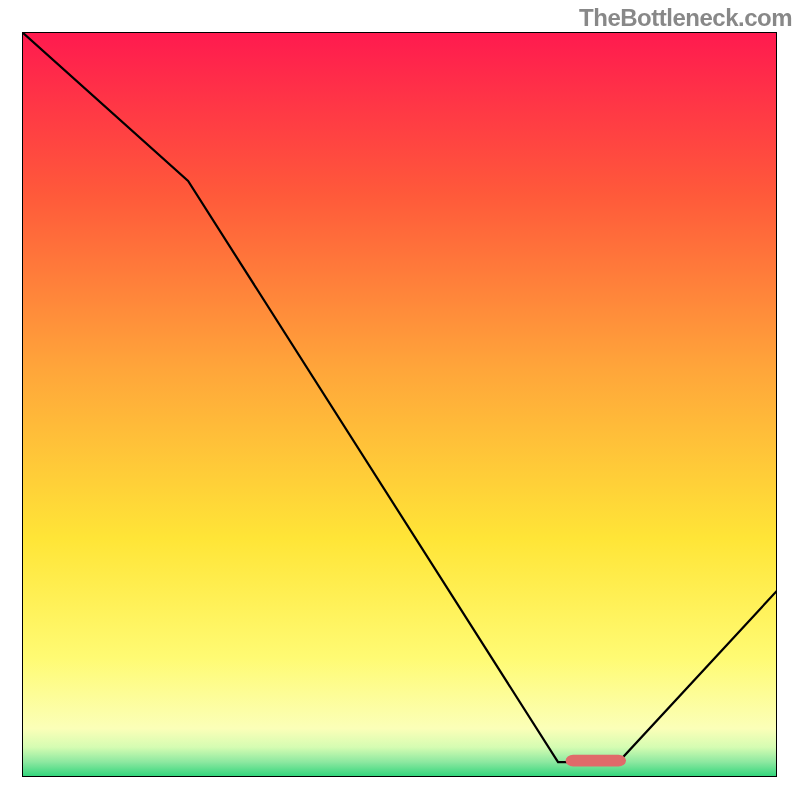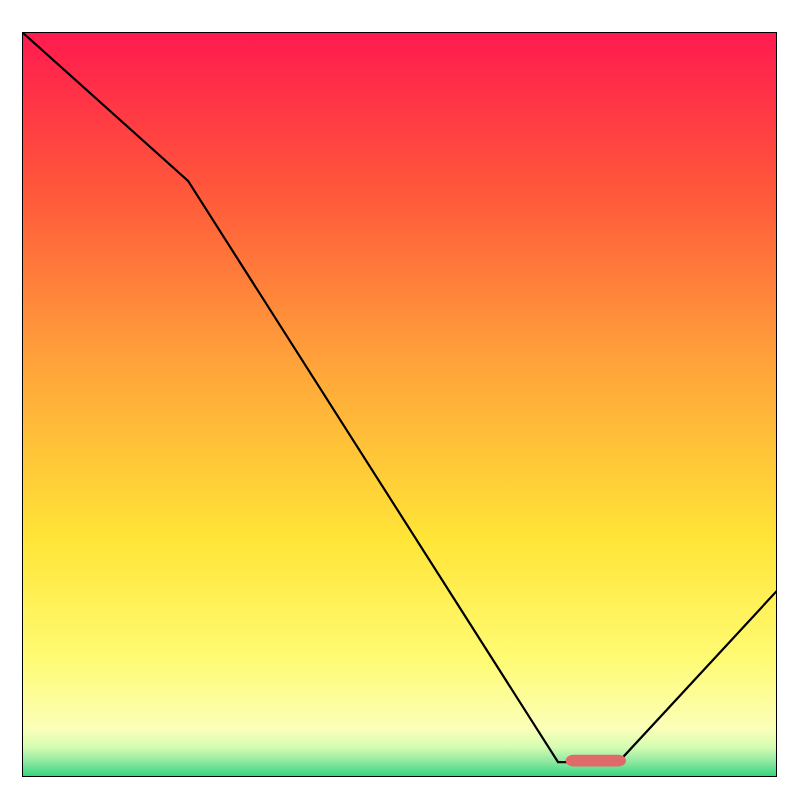--- a/index.html
+++ b/index.html
@@ -43,20 +43,21 @@
     fill: none;
   }
   .marker {
     stroke: none;
   }
 </style>
 </head>
 <body>
 
 <div class="wrap">
+  <div class="watermark">TheBottleneck.com</div>
 
   <svg class="plot" viewBox="0 0 100 100" preserveAspectRatio="none">
     <defs>
       <linearGradient id="bg-grad" x1="0" y1="0" x2="0" y2="1">
       <stop offset="0%" stop-color="#ff1a4f"></stop>
           <stop offset="22%" stop-color="#ff5a3a"></stop>
           <stop offset="45%" stop-color="#ffa53a"></stop>
           <stop offset="68%" stop-color="#ffe537"></stop>
           <stop offset="84%" stop-color="#fffb73"></stop>
           <stop offset="93.5%" stop-color="#fbffb8"></stop>

